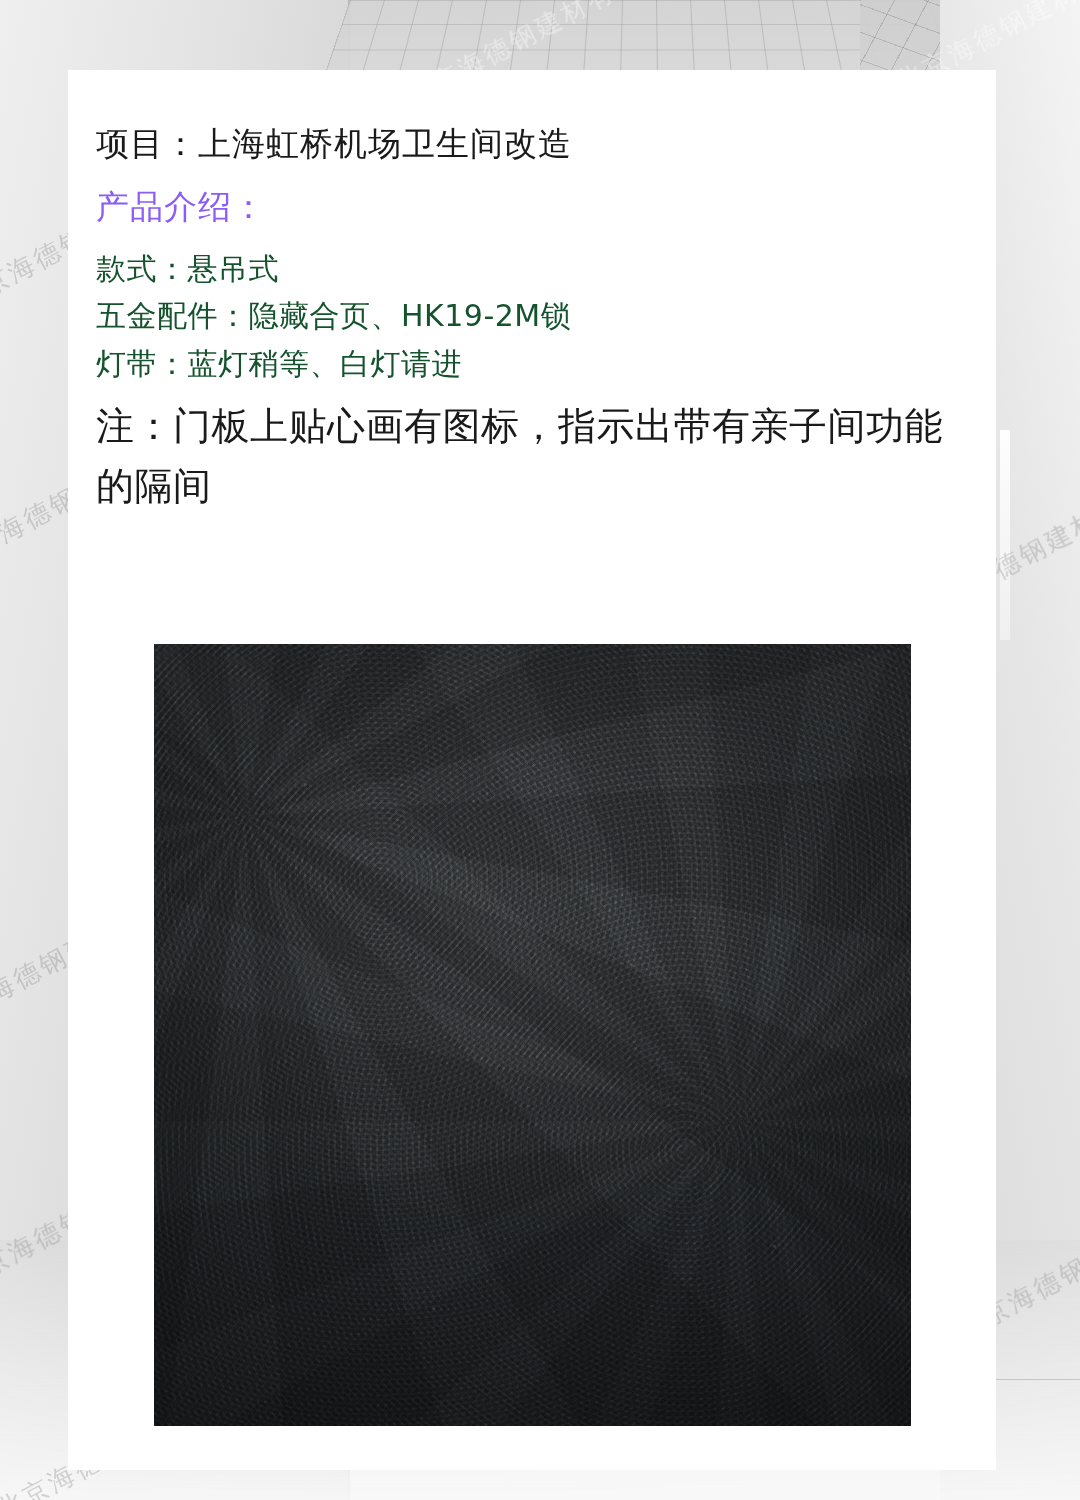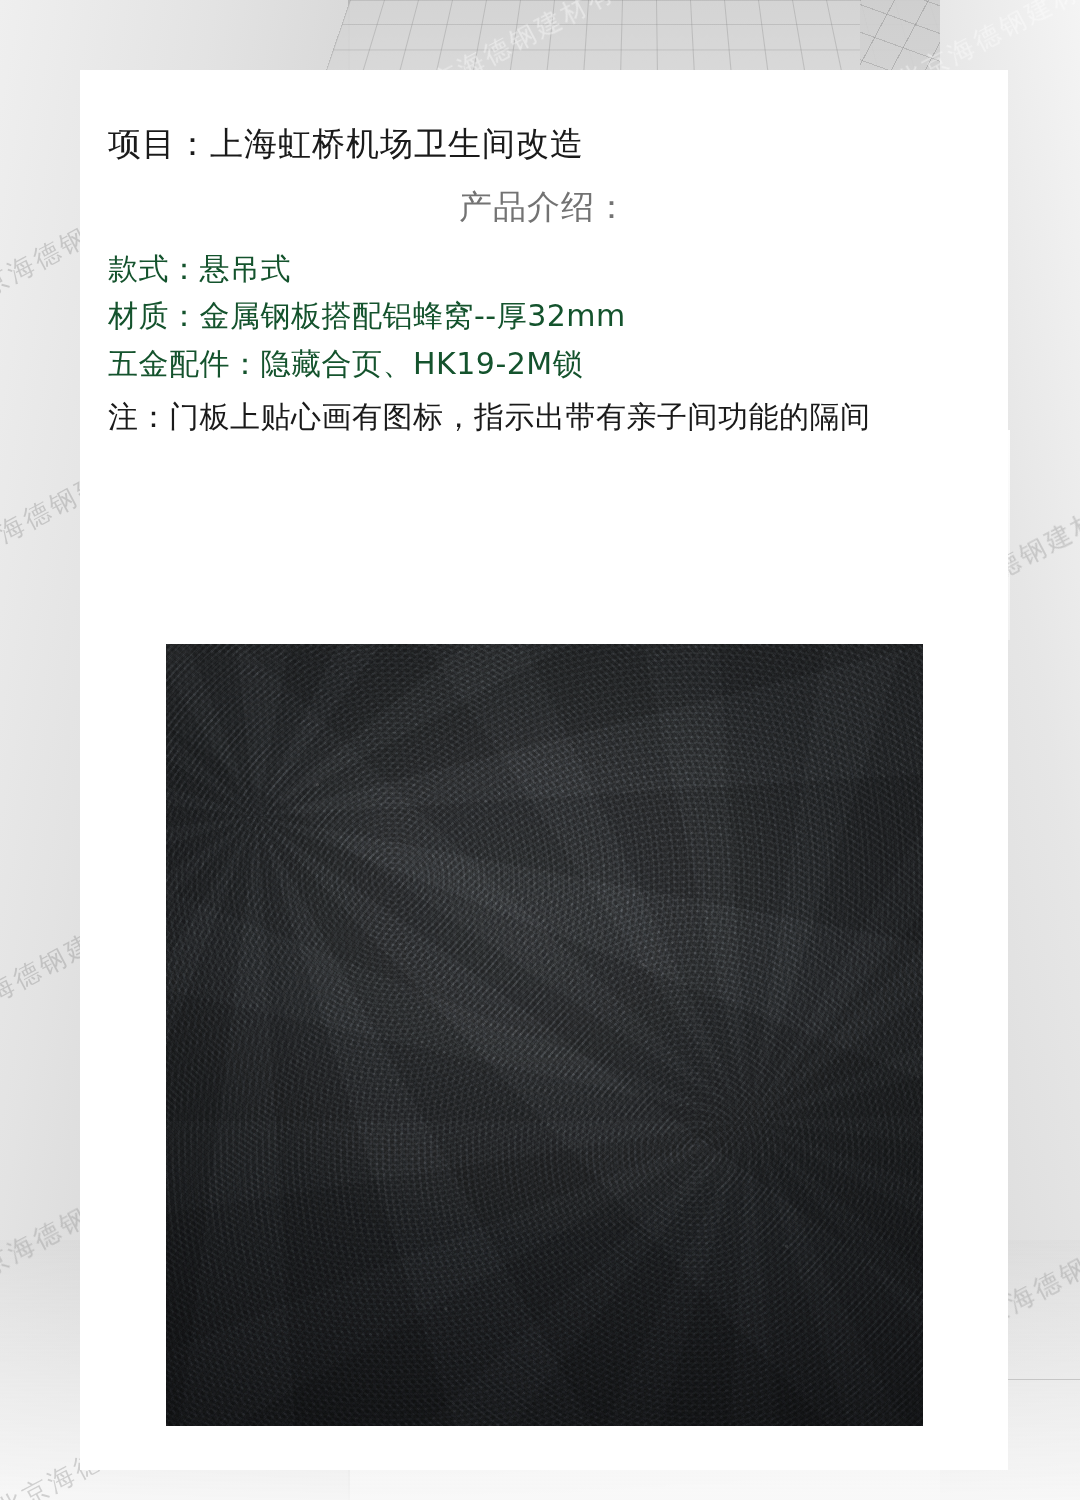--- a/index.html
+++ b/index.html
@@ -104,21 +104,21 @@
     transform: rotate(-28deg);
     white-space: nowrap;
     user-select: none;
     font-family: "Liberation Sans", sans-serif;
   }
   .wm-dark { color: rgba(120,120,120,0.30); }
 
   
   .card {
     position: absolute;
-    left: 80px;
+    left: 68px;
     top: 70px;
     width: 928px;
     height: 1400px;
     background: #ffffff;
     box-shadow: 0 0 0 0 rgba(0,0,0,0);
   }
 
   .card-inner {
     padding: 52px 28px 0 28px;
   }
@@ -127,49 +127,48 @@
     font-size: 33px;
     color: #1a1a1a;
     letter-spacing: 1px;
     line-height: 1.35;
     margin: 0 0 18px 0;
     font-family: "DejaVu Sans", "Liberation Sans", sans-serif;
   }
 
   .subtitle-line {
     font-size: 33px;
-    color: #737373;
+    color: #8b5cf6;
     letter-spacing: 1px;
     line-height: 1.35;
     margin: 0 0 16px 0;
     font-family: "DejaVu Sans", "Liberation Sans", sans-serif;
-    text-align: center;
   }
 
   .spec-list {
     margin: 0;
     padding: 0;
     list-style: none;
   }
   .spec-item {
     font-size: 30px;
     color: #14532d;
     line-height: 1.58;
     letter-spacing: 0.5px;
     font-family: "DejaVu Sans", "Liberation Sans", sans-serif;
     white-space: nowrap;
   }
 
   .note-line {
-    font-size: 30px;
+    font-size: 38px;
     color: #1a1a1a;
     line-height: 1.58;
     letter-spacing: 0.5px;
-    margin-top: 6px;
-    font-family: Liberation Serif, serif;
+    margin-top: 12px;
+    font-family: Liberation Mono, monospace;
   }
 
   
   .swatch-wrap {
     position: absolute;
     left: 86px;
     top: 574px;
     width: 757px;
     height: 782px;
     overflow: hidden;
@@ -235,22 +234,22 @@
 
   <div class="card">
     <div class="card-inner">
 
       <div class="title-line">项目：上海虹桥机场卫生间改造</div>
 
       <div class="subtitle-line">产品介绍：</div>
 
       <ul class="spec-list">
         <li class="spec-item">款式：悬吊式</li>
-        <li class="spec-item">材质：金属钢板搭配铝蜂窝--厚32mm</li>
         <li class="spec-item">五金配件：隐藏合页、HK19-2M锁</li>
+        <li class="spec-item">灯带：蓝灯稍等、白灯请进</li>
       </ul>
 
       <div class="note-line">注：门板上贴心画有图标，指示出带有亲子间功能的隔间</div>
 
     </div>
 
     <div class="swatch-wrap">
       <div class="swatch"></div>
       <div class="swatch-grain"></div>
       <div class="swatch-vignette"></div>

